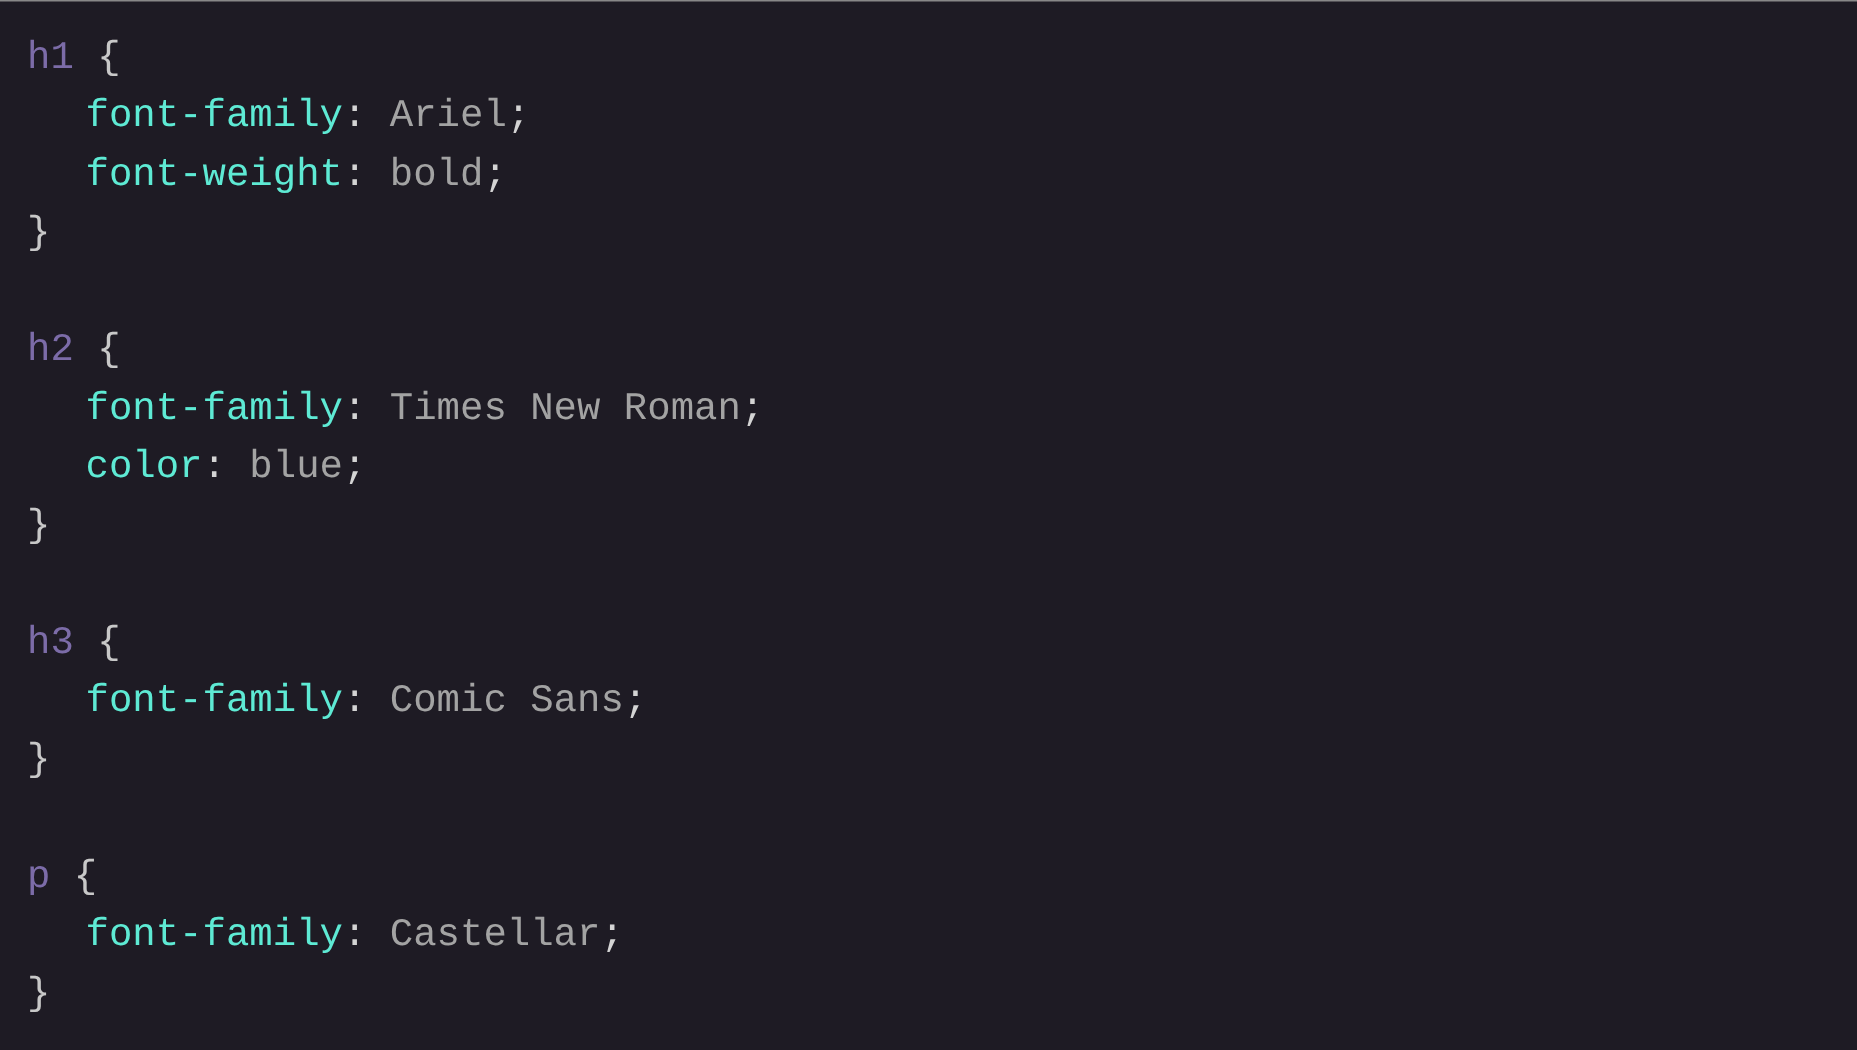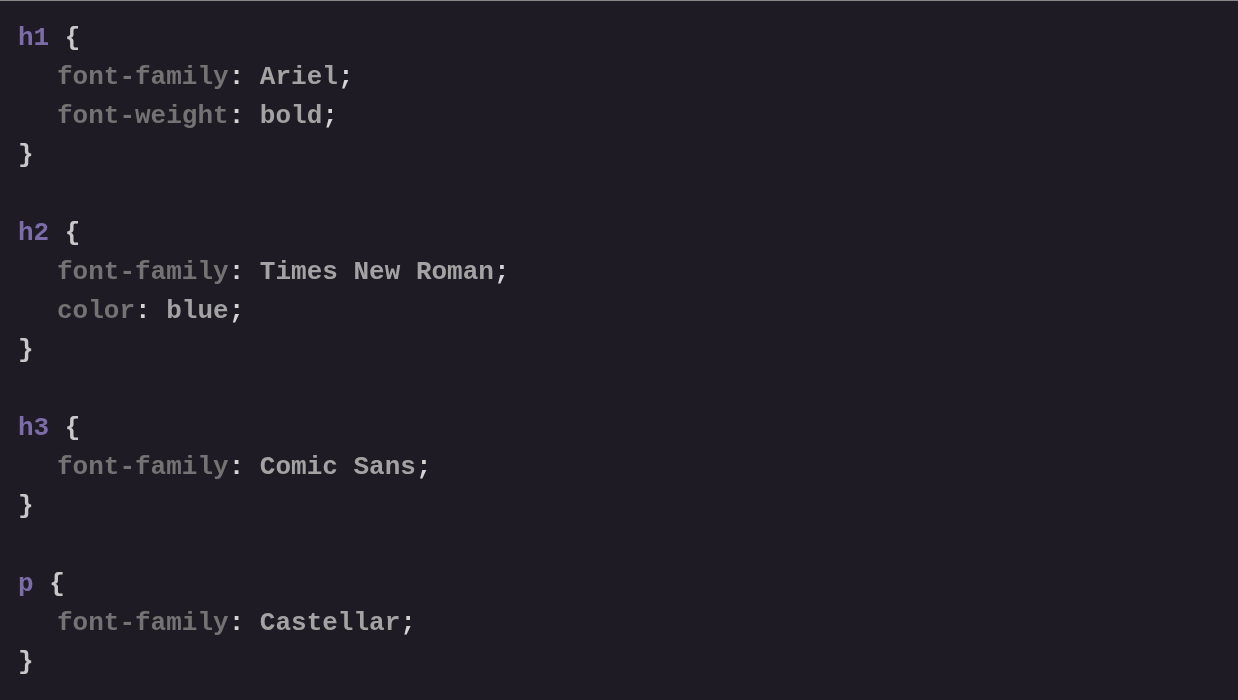--- a/index.html
+++ b/index.html
@@ -14,34 +14,33 @@
       line-height: 1.5;
       padding: 18px 18px;
       color: #d4d4d4;
       width: 1238px;
       height: 700px;
       overflow: hidden;
       border-top: 1px solid #888;
     }
     .code-container {
       white-space: pre;
-      font-weight: bold;
     }
     .line {
       display: block;
       min-height: 39px;
     }
     .selector {
       color: #7c6ca8;
     }
     .brace {
       color: #c8c8c8;
     }
     .property {
-      color: #737373;
+      color: #5eead4;
     }
     .value {
       color: #a3a3a3;
     }
     .punct {
       color: #d4d4d4;
     }
     .indent {
       display: inline-block;
       width: 1.5ch;

